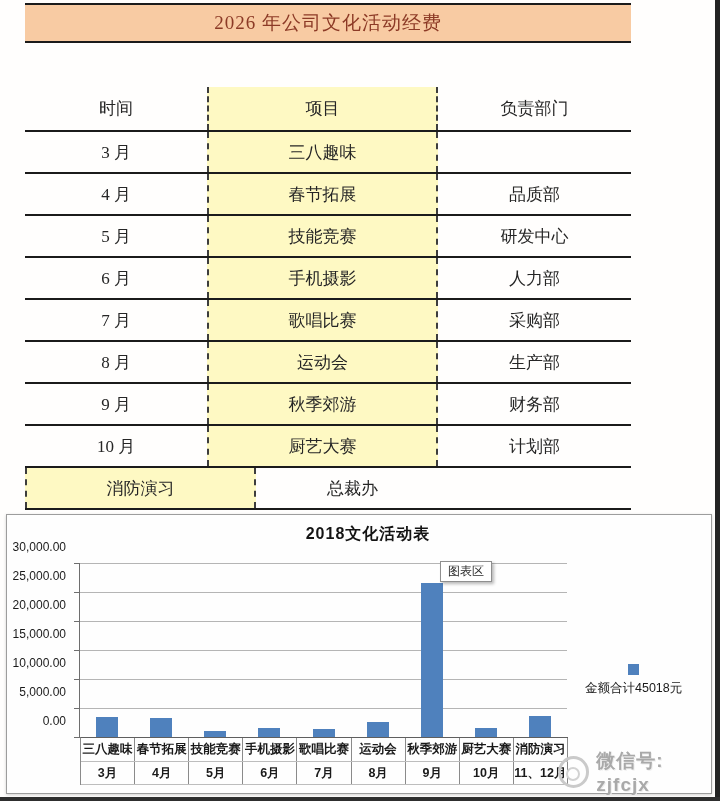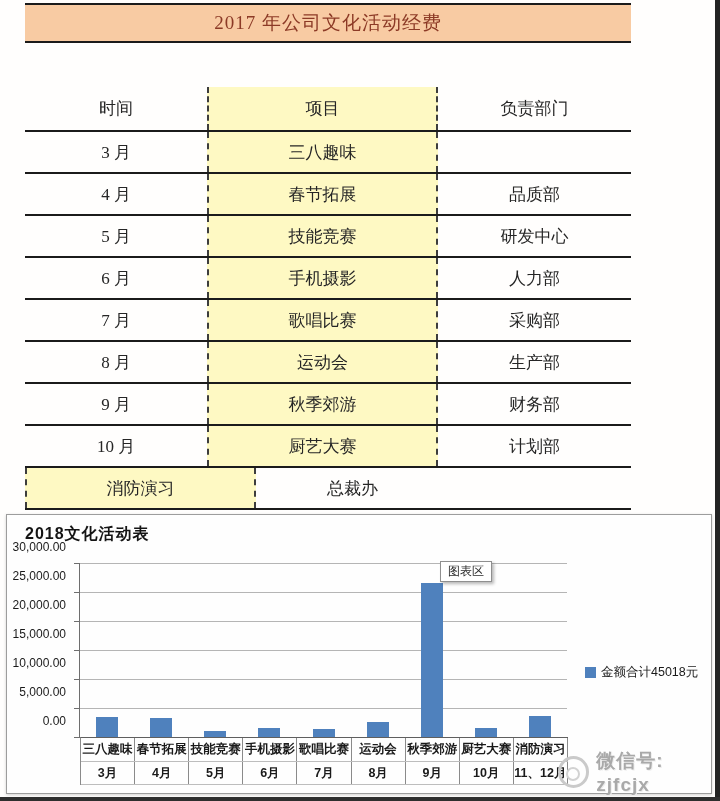--- a/index.html
+++ b/index.html
@@ -29,21 +29,21 @@
               border-left:2px dashed #3d3d3d; border-right:2px dashed #3d3d3d; }
   .tcell.c2 { width:193px; }
 
   
   .chart-box {
     position:absolute; left:6px; top:514px; width:706px; height:280px;
     background:#fefefe; border:1px solid #9d9d9d;
     box-shadow:0 1px 3px rgba(0,0,0,.18);
   }
   .chart-title {
-    position:absolute; top:9px; left:0; width:100%; text-align:left;
+    position:absolute; top:9px; left:0; width:100%; text-align:center;
     font-size:16px; font-weight:bold; color:#141414; letter-spacing:1px;padding-left:18px;
   }
   .plot-area { position:absolute; left:73px; top:48px; width:487px; height:174px; }
   .gl   { position:absolute; left:0; width:100%; height:1px; background:#b5b5b5; }
   .yaxis{ position:absolute; left:-1px; top:0; width:1px; height:175px; background:#6e6e6e; }
   .ytick{ position:absolute; left:-6px; width:6px; height:1px; background:#6e6e6e; }
   .ylab { position:absolute; right:14px; font-size:12px; color:#1a1a1a; white-space:nowrap; }
   .ylabels { position:absolute; left:0; top:32px; width:73px; height:174px; }
   .bar { position:absolute; bottom:0; width:22px; background:#4F81BD; }
   .x-axis {
@@ -51,21 +51,21 @@
     border-top:1px solid #5f5f5f; border-left:1px solid #8a8a8a;
   }
   .xrow  { display:flex; height:24px; border-bottom:1px solid #bdbdbd; }
   .xrow2 { height:23px; }
   .xcell {
     width:54.11px; flex:0 0 54.11px; border-right:1px solid #8a8a8a;
     display:flex; align-items:center; justify-content:center;
     font-size:12.5px; font-weight:600; color:#1a1a1a;
     white-space:nowrap; overflow:hidden;
   }
-  .legend { position:absolute; left:578px; top:149px; display:flex; align-items:center; gap:5px; }
+  .legend { position:absolute; left:578px; top:149px; display:flex; align-items:center; gap:5px;flex-direction:column; }
   .legend-swatch { width:11px; height:11px; background:#4F81BD; }
   .legend-label  { font-size:12.5px; color:#1a1a1a; white-space:nowrap; }
   .chart-tooltip {
     position:absolute; left:433px; top:46px; width:52px; height:21px;
     background:#ffffff; border:1px solid #8f8f8f;
     box-shadow:2px 2px 3px rgba(0,0,0,.28);
     font-size:12px; color:#2b2b2b; display:flex; align-items:center; justify-content:center;
     z-index:5;
   }
 
@@ -83,21 +83,21 @@
     font-size:19px; font-weight:bold; color:#a9a9a9; letter-spacing:1px;
     text-shadow:1px 1px 0 #eeeeee;
   }
 </style>
 </head>
 <body>
 
 <div class="page">
 
   <div class="xl-table">
-    <div class="t-title">2017 年公司文化活动经费</div>
+    <div class="t-title">2026 年公司文化活动经费</div>
     <div class="trow thead">
       <div class="tcell c0">时间</div>
       <div class="tcell c1">项目</div>
       <div class="tcell c2">负责部门</div>
     </div>
     <div id="t-rows">
         <div class="trow">
           <div class="tcell c0">3 月</div>
           <div class="tcell c1">三八趣味</div>
         </div>

